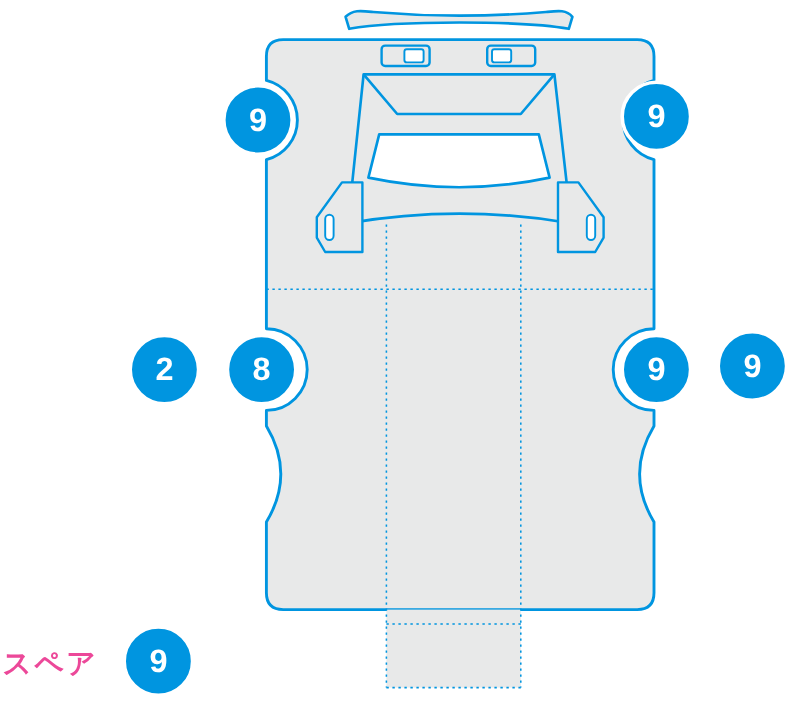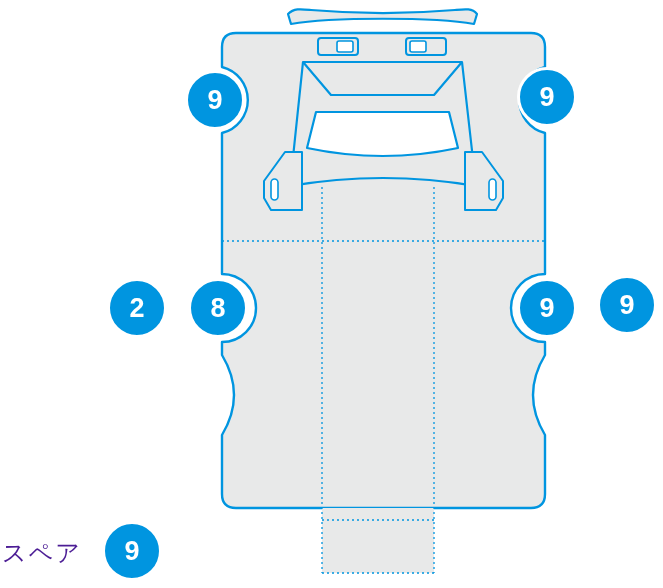--- a/index.html
+++ b/index.html
@@ -34,23 +34,23 @@
     color: #ffffff;
     font-size: 27px;
     font-weight: bold;
     line-height: 1;
     user-select: none;
   }
   .spare-label {
     position: absolute;
     left: 2px;
     top: 537px;
-    color: #4c1d95;
+    color: #ec4899;
     font-size: 24px;
-    font-weight: normal;
+    font-weight: bold;
     letter-spacing: 2px;
     white-space: nowrap;
   }
 </style>
 </head>
 <body>
 
 <div class="stage">
 
   <svg class="diagram-svg" width="663" height="588" viewBox="0 0 663 588" aria-hidden="true">

